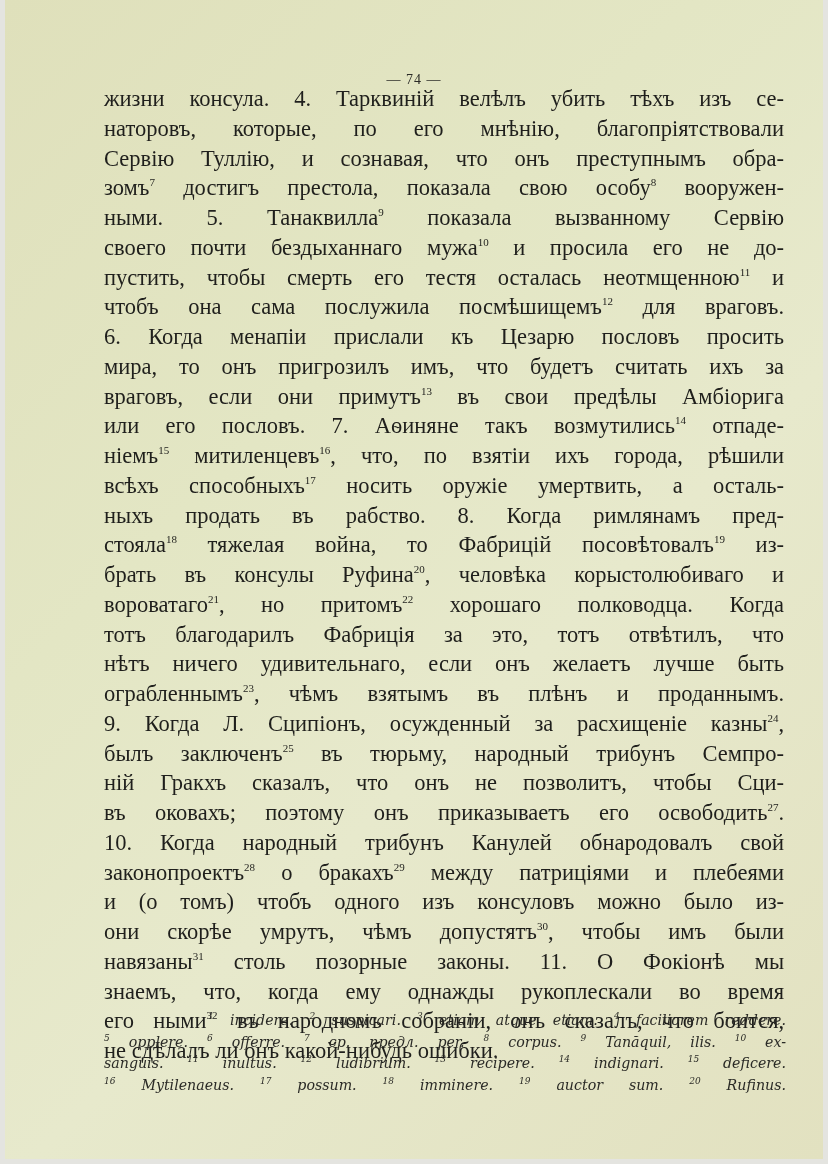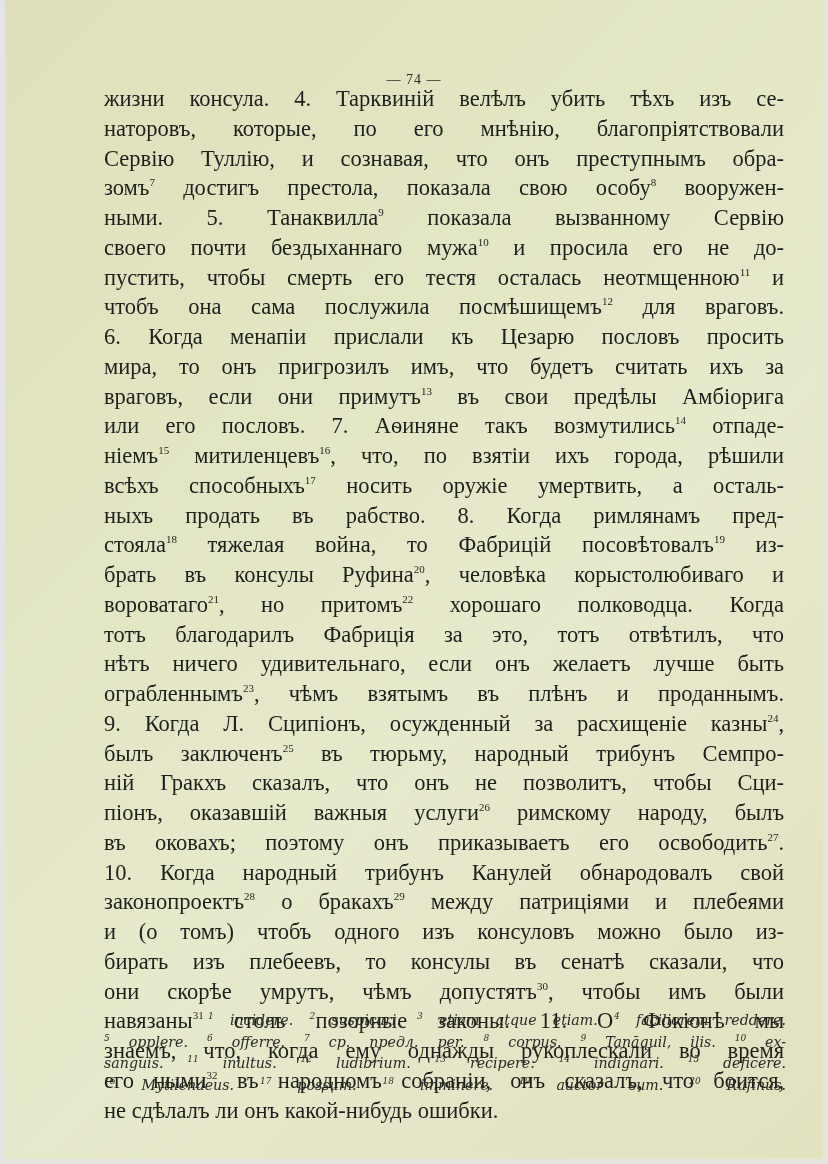--- a/index.html
+++ b/index.html
@@ -72,26 +72,24 @@
       <div class="line"><span>ныхъ</span> <span>продать</span> <span>въ</span> <span>рабство.</span> <span>8.</span> <span>Когда</span> <span>римлянамъ</span> <span>пред-</span></div>
       <div class="line"><span>стояла</span><sup>18</sup> <span>тяжелая</span> <span>война,</span> <span>то</span> <span>Фабрицій</span> <span>посовѣтовалъ</span><sup>19</sup> <span>из-</span></div>
       <div class="line"><span>брать</span> <span>въ</span> <span>консулы</span> <span>Руфина</span><sup>20</sup><span>,</span> <span>человѣка</span> <span>корыстолюбиваго</span> <span>и</span></div>
       <div class="line"><span>вороватаго</span><sup>21</sup><span>,</span> <span>но</span> <span>притомъ</span><sup>22</sup> <span>хорошаго</span> <span>полководца.</span> <span>Когда</span></div>
       <div class="line"><span>тотъ</span> <span>благодарилъ</span> <span>Фабриція</span> <span>за</span> <span>это,</span> <span>тотъ</span> <span>отвѣтилъ,</span> <span>что</span></div>
       <div class="line"><span>нѣтъ</span> <span>ничего</span> <span>удивительнаго,</span> <span>если</span> <span>онъ</span> <span>желаетъ</span> <span>лучше</span> <span>быть</span></div>
       <div class="line"><span>ограбленнымъ</span><sup>23</sup><span>,</span> <span>чѣмъ</span> <span>взятымъ</span> <span>въ</span> <span>плѣнъ</span> <span>и</span> <span>проданнымъ.</span></div>
       <div class="line"><span>9.</span> <span>Когда</span> <span>Л.</span> <span>Сципіонъ,</span> <span>осужденный</span> <span>за</span> <span>расхищеніе</span> <span>казны</span><sup>24</sup><span>,</span></div>
       <div class="line"><span>былъ</span> <span>заключенъ</span><sup>25</sup> <span>въ</span> <span>тюрьму,</span> <span>народный</span> <span>трибунъ</span> <span>Семпро-</span></div>
       <div class="line"><span>ній</span> <span>Гракхъ</span> <span>сказалъ,</span> <span>что</span> <span>онъ</span> <span>не</span> <span>позволитъ,</span> <span>чтобы</span> <span>Сци-</span></div>
-      <div class="line"><span>піонъ,</span> <span>оказавшій</span> <span>важныя</span> <span>услуги</span><sup>26</sup> <span>римскому</span> <span>народу,</span> <span>былъ</span></div>
       <div class="line"><span>въ</span> <span>оковахъ;</span> <span>поэтому</span> <span>онъ</span> <span>приказываетъ</span> <span>его</span> <span>освободить</span><sup>27</sup><span>.</span></div>
       <div class="line"><span>10.</span> <span>Когда</span> <span>народный</span> <span>трибунъ</span> <span>Канулей</span> <span>обнародовалъ</span> <span>свой</span></div>
       <div class="line"><span>законопроектъ</span><sup>28</sup> <span>о</span> <span>бракахъ</span><sup>29</sup> <span>между</span> <span>патриціями</span> <span>и</span> <span>плебеями</span></div>
       <div class="line"><span>и</span> <span>(о</span> <span>томъ)</span> <span>чтобъ</span> <span>одного</span> <span>изъ</span> <span>консуловъ</span> <span>можно</span> <span>было</span> <span>из-</span></div>
-      <div class="line"><span>бирать</span> <span>изъ</span> <span>плебеевъ,</span> <span>то</span> <span>консулы</span> <span>въ</span> <span>сенатѣ</span> <span>сказали,</span> <span>что</span></div>
       <div class="line"><span>они</span> <span>скорѣе</span> <span>умрутъ,</span> <span>чѣмъ</span> <span>допустятъ</span><sup>30</sup><span>,</span> <span>чтобы</span> <span>имъ</span> <span>были</span></div>
       <div class="line"><span>навязаны</span><sup>31</sup> <span>столь</span> <span>позорные</span> <span>законы.</span> <span>11.</span> <span>О</span> <span>Фокіонѣ</span> <span>мы</span></div>
       <div class="line"><span>знаемъ,</span> <span>что,</span> <span>когда</span> <span>ему</span> <span>однажды</span> <span>рукоплескали</span> <span>во</span> <span>время</span></div>
       <div class="line"><span>его</span> <span>ными</span><sup>32</sup> <span>въ</span> <span>народномъ</span> <span>собраніи,</span> <span>онъ</span> <span>сказалъ,</span> <span>что</span> <span>боится,</span></div>
       <div class="line last"><span>не</span> <span>сдѣлалъ</span> <span>ли</span> <span>онъ</span> <span>какой-нибудь</span> <span>ошибки.</span></div>
     </div>
   <div class="footnotes" id="footnotes">
       <div class="fn-line indent"><sup>1</sup> <span>incidere.</span> <sup>2</sup> <span>suspicari.</span> <sup>3</sup> <span>etiam</span> <span>atque</span> <span>etiam.</span> <sup>4</sup> <span>faciliorem</span> <span>reddere.</span></div>
       <div class="fn-line"><sup>5</sup> <span>opplere.</span> <sup>6</sup> <span>offerre.</span> <sup>7</sup> <span>ср.</span> <span>предл.</span> <span>per.</span> <sup>8</sup> <span>corpus.</span> <sup>9</sup> <span>Tanăquil,</span> <span>ilis.</span> <sup>10</sup> <span>ex-</span></div>
       <div class="fn-line"><span>sanguis.</span> <sup>11</sup> <span>inultus.</span> <sup>12</sup> <span>ludibrium.</span> <sup>13</sup> <span>recipere.</span> <sup>14</sup> <span>indignari.</span> <sup>15</sup> <span>deficere.</span></div>

